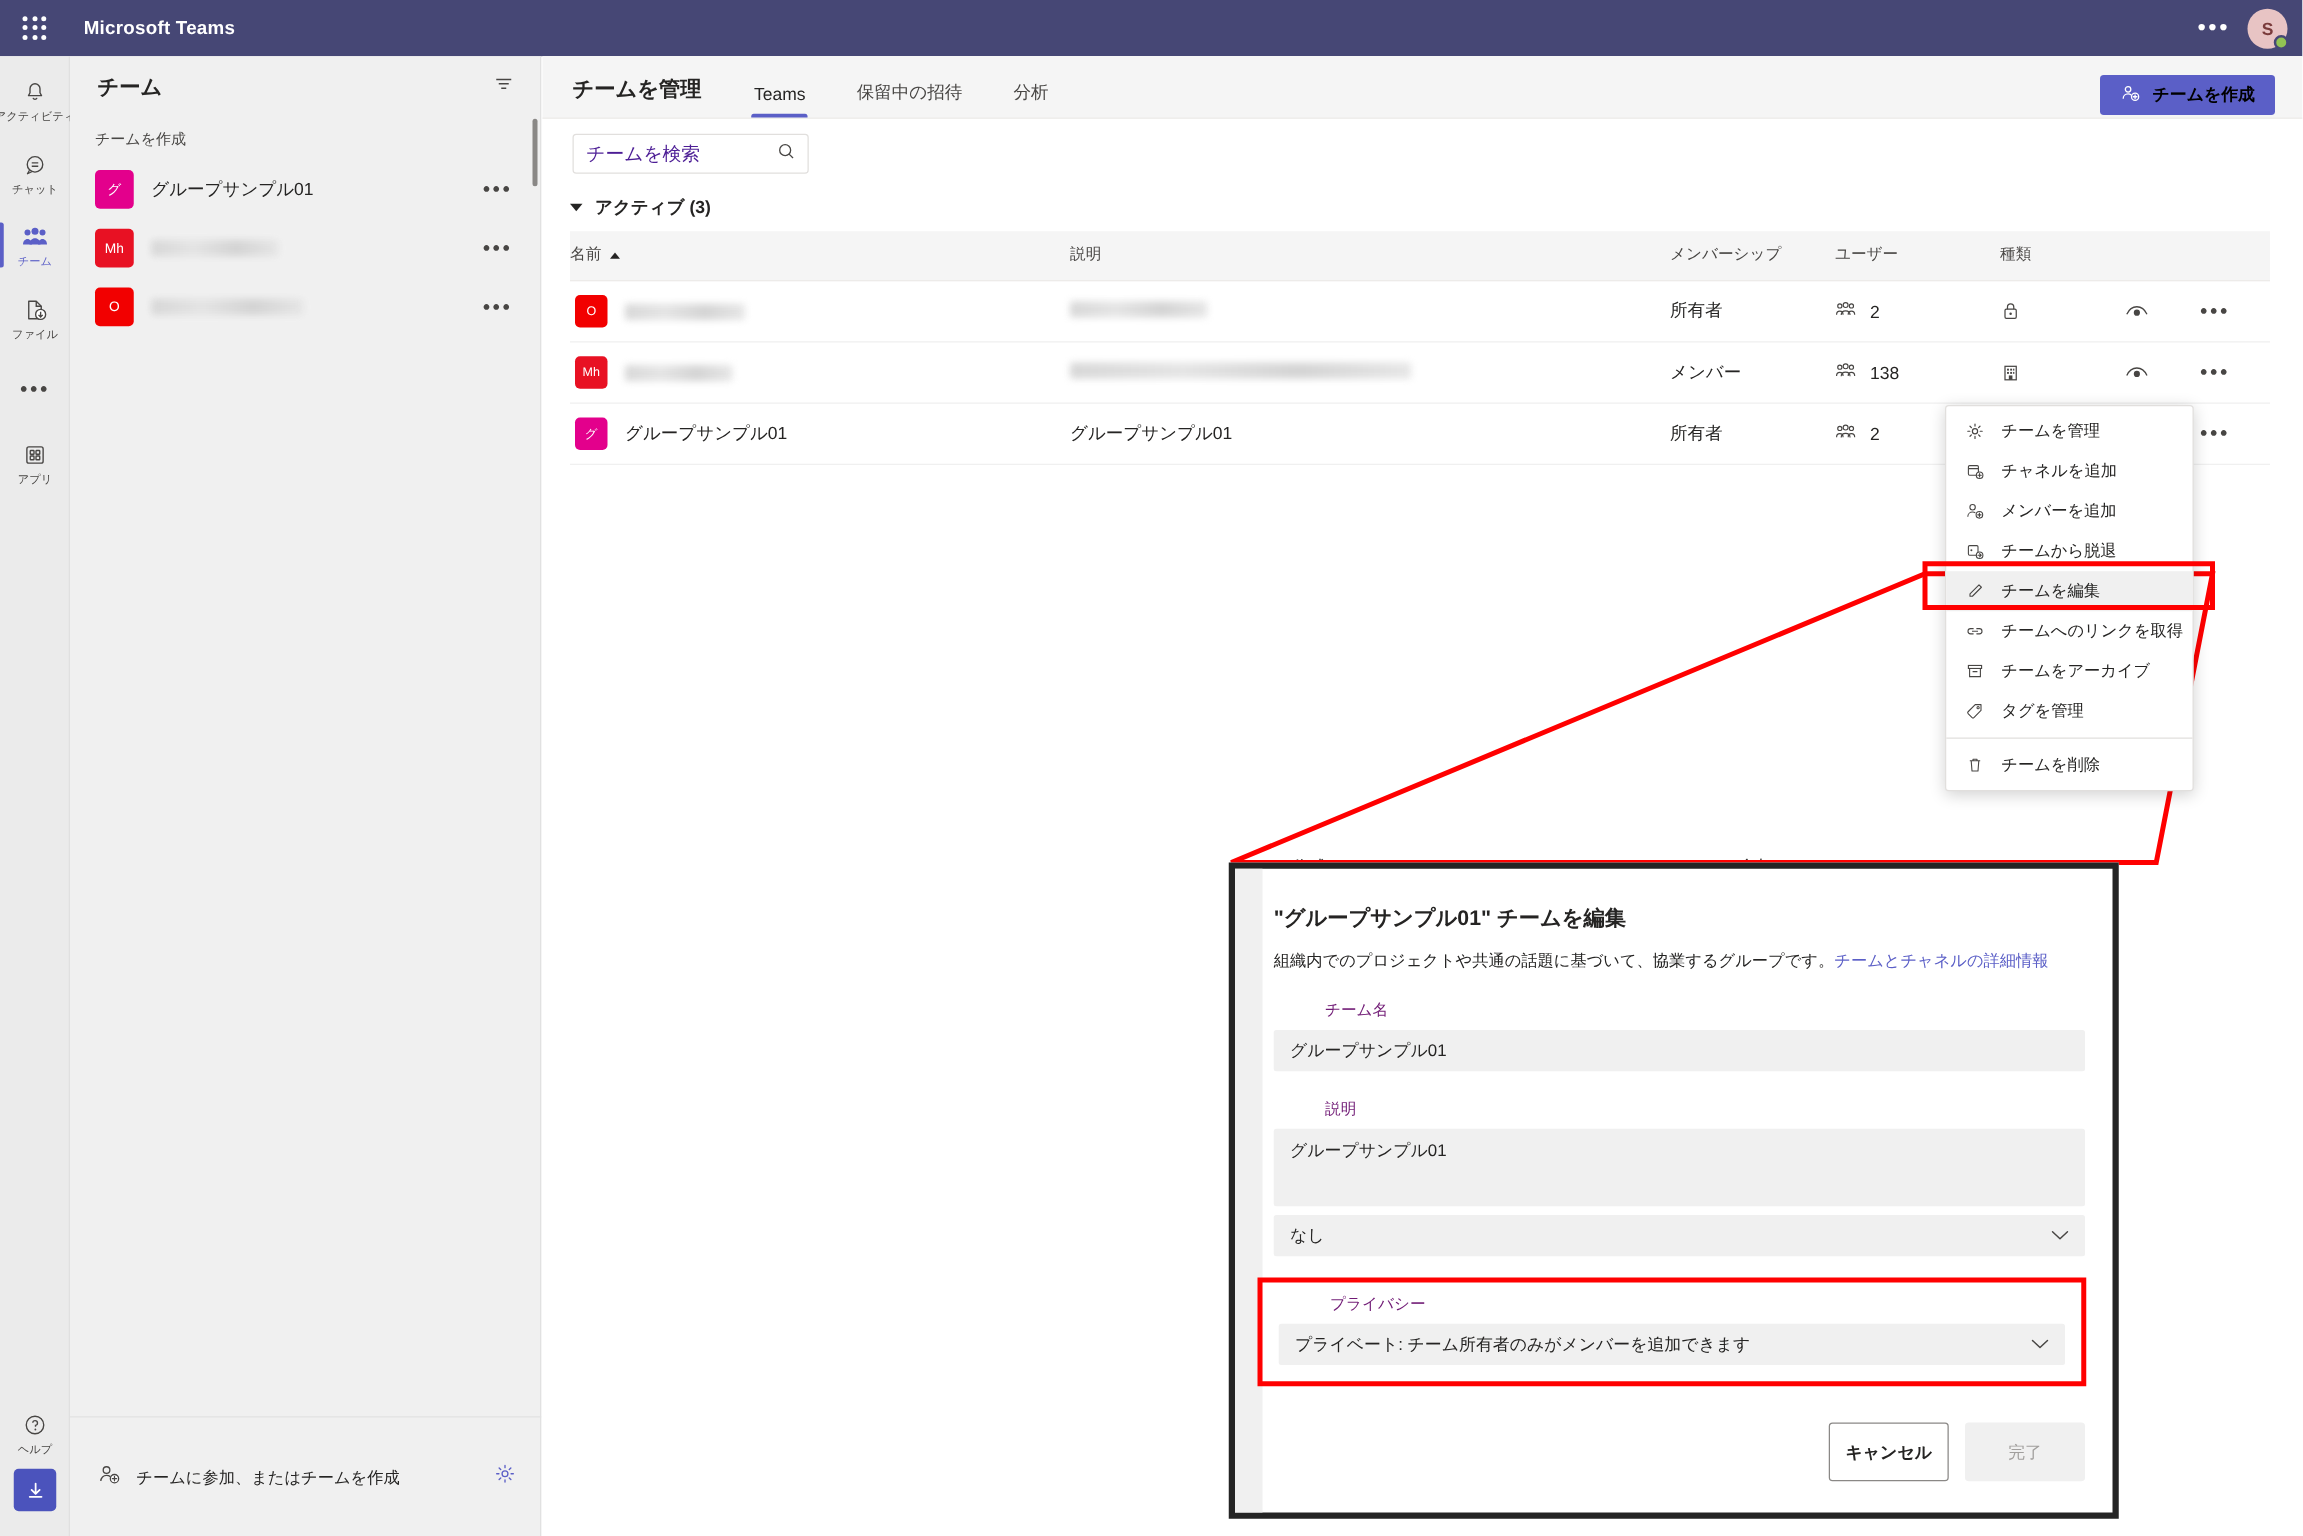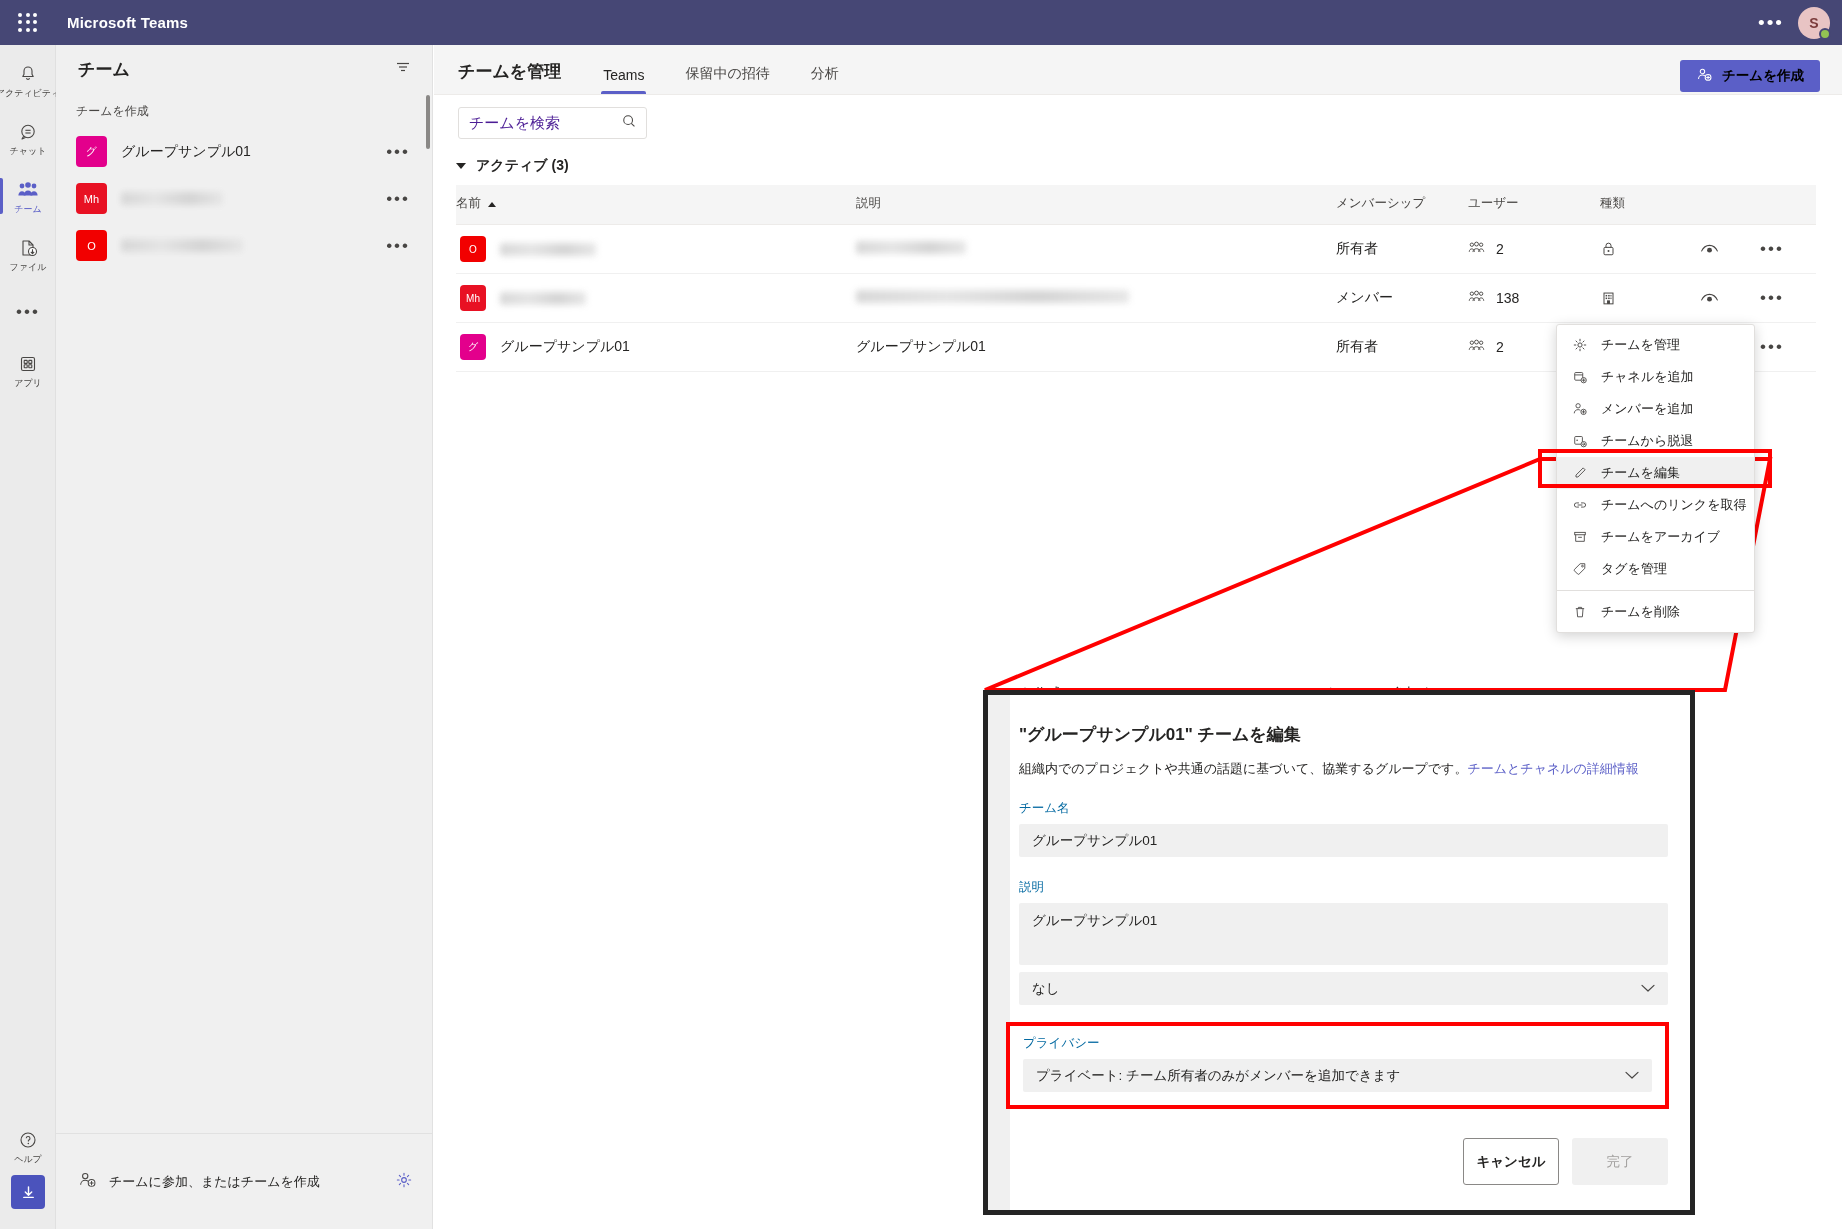--- a/index.html
+++ b/index.html
@@ -205,21 +205,21 @@
   
   .dialog {
     position: absolute; left: 983px; top: 690px; width: 712px; height: 525px;
     background: #ffffff; border: 5px solid #242424; z-index: 50;
   }
   .dlg-stripe { position: absolute; left: 0; top: 0; width: 22px; height: 515px; background: #f0f0f0; }
   .dlg-inner { position: absolute; left: 31px; top: 28px; right: 22px; }
   .dlg-title { font-size: 17px; font-weight: 700; color: #252423; }
   .dlg-desc { font-size: 13px; color: #252423; margin-top: 14px; line-height: 1.4; }
   .dlg-link { color: #5b5fc7; cursor: pointer; }
-  .fld-label { font-size: 12.5px; color: #0369a1; margin-top: 22px; }
+  .fld-label { font-size: 12.5px; color: #701a75; margin-top: 22px; margin-left: 41px; }
   .fld-box {
     margin-top: 7px; background: #f0f0f0; border: none; border-radius: 2px;
     height: 33px; display: flex; align-items: center; padding: 0 13px;
     font-size: 13.5px; color: #252423; width: 100%;
   }
   .fld-area {
     margin-top: 7px; background: #f0f0f0; border-radius: 2px;
     height: 62px; padding: 9px 13px; font-size: 13.5px; color: #252423; width: 100%;
   }
   .fld-select {

